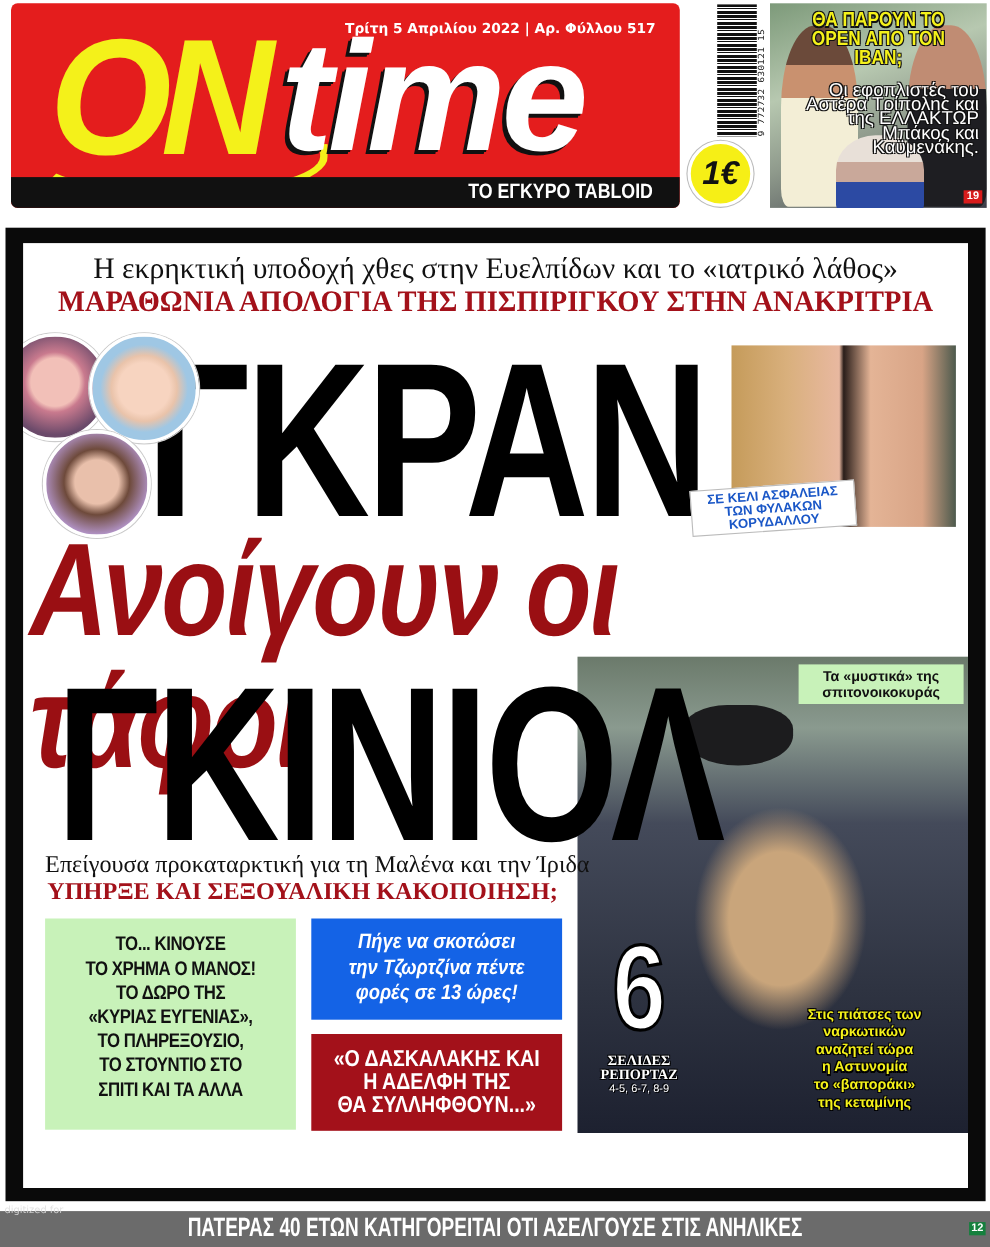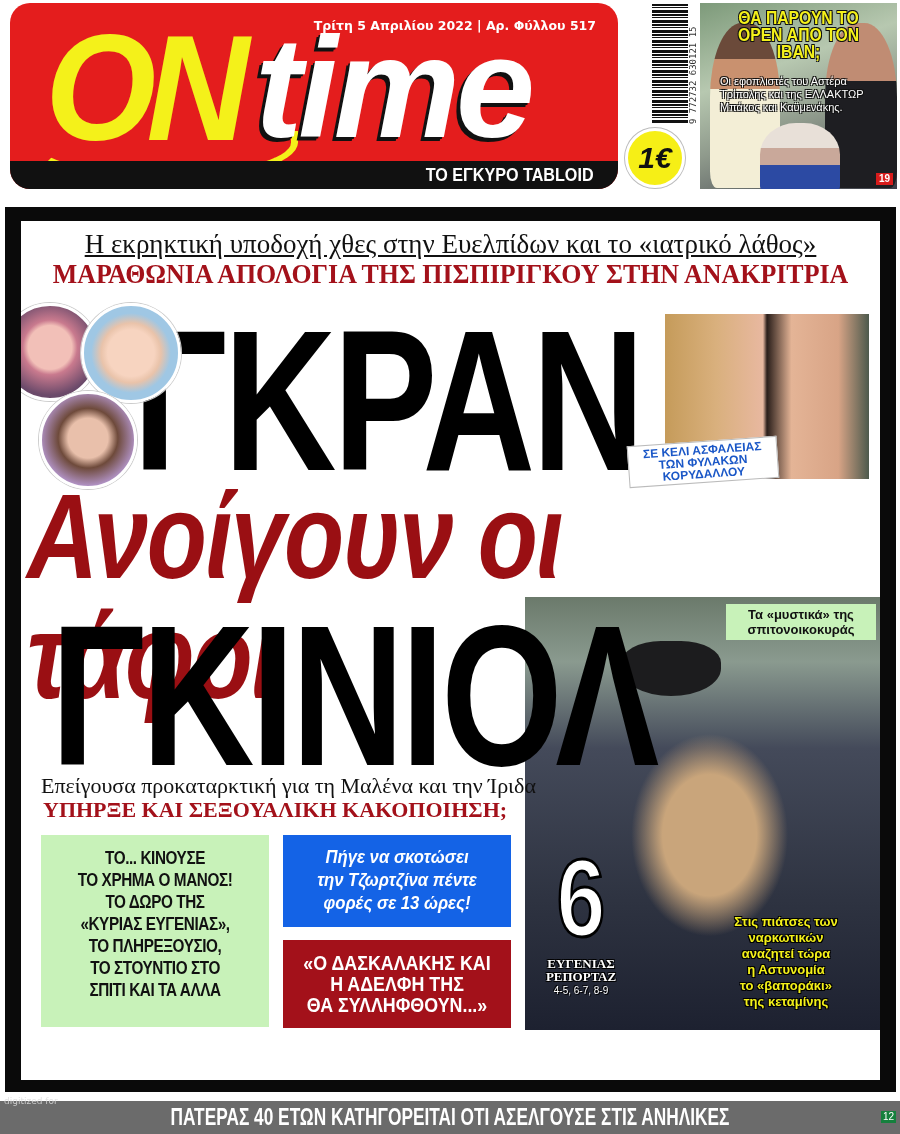--- a/index.html
+++ b/index.html
@@ -2,21 +2,21 @@
 <html><head>
 <meta charset="utf-8">
 <style>
   * { box-sizing: border-box; margin: 0; padding: 0; }
   html, body { width: 900px; height: 1134px; background: #ffffff; overflow: hidden; }
   body { position: relative; font-family: "Liberation Sans", sans-serif; }
 
   
   .masthead {
     position: absolute; left: 10px; top: 3px; width: 608px; height: 186px;
-    background: #e41d1d; border-radius: 20px; overflow: hidden;
+    background: #e41d1d; border-radius: 6px; overflow: hidden;
   }
   .masthead .blackbar {
     position: absolute; left: 0; bottom: 0; width: 100%; height: 28px; background: #111;
   }
   .logo-on {
     position: absolute; left: 30px; top: 10px; font-family: "Liberation Sans", sans-serif;
     font-weight: bold; font-style: italic; font-size: 150px; line-height: 150px;
     color: #f4f11a; letter-spacing: -10px; transform: scaleX(0.95);
   }
   .logo-swoosh {
@@ -68,42 +68,42 @@
   .teaser .p1 { left: 10px; top: 20px; width: 70px; height: 165px; background: linear-gradient(180deg,#6b4a3a 0 22%, #c9916f 22% 40%, #f3eed6 40% 100%); }
   .teaser .p2 { left: 125px; top: 20px; width: 72px; height: 165px; background: linear-gradient(180deg,#c08c73 0 35%, #1e1e22 35% 100%); }
   .teaser .p3 { left: 60px; top: 120px; width: 80px; height: 70px; background: linear-gradient(180deg,#e8e0d8 0 35%, #c9a89a 35% 60%, #2c4aa3 60% 100%); }
   .teaser-title {
     position: absolute; left: 0; top: 6px; width: 100%; text-align: center;
     color: #f4f11a; font-weight: bold; font-size: 18.5px; line-height: 17px;
     text-shadow: 1px 1px 0 #111, -1px -1px 0 #111, 1px -1px 0 #111, -1px 1px 0 #111;
     transform: scaleX(0.85);
   }
   .teaser-text {
-    position: absolute; left: 20px; top: 72px; width: 170px; text-align: left;
-    color: #fff; font-size: 11px; line-height: 13px;
+    position: absolute; left: 20px; top: 72px; width: 170px; text-align: right;
+    color: #fff; font-size: 17px; line-height: 13px;
     text-shadow: 1px 1px 0 #111, -1px -1px 0 #111, 1px -1px 0 #111, -1px 1px 0 #111;
   }
   .teaser-page {
     position: absolute; right: 4px; bottom: 4px; background: #d81c1c; color: #fff;
     font-size: 10px; font-weight: bold; padding: 0 3px; line-height: 12px; text-align: right;
   }
 
   
   .frame {
     position: absolute; left: 5px; top: 207px; width: 891px; height: 885px;
     background: #0a0a0a;
   }
   .frame-inner {
     position: absolute; left: 16px; top: 14px; width: 859px; height: 859px;
     background: #ffffff; overflow: hidden;
   }
 
   .kicker1 {
     position: absolute; left: 0; top: 8px; width: 100%; text-align: center;
-    font-family: "Liberation Serif", serif; font-size: 27px; color: #111; line-height: 30px; text-decoration: underline;
+    font-family: "Liberation Serif", serif; font-size: 27px; color: #111; line-height: 30px;
   }
   .kicker2 {
     position: absolute; left: 0; top: 38px; width: 100%; text-align: center;
     font-family: "Liberation Serif", serif; font-weight: bold; font-size: 27px;
     color: #a3111a; line-height: 30px; transform: scaleX(0.96);
   }
 
   .big {
     position: absolute; font-family: "Liberation Sans", sans-serif; font-weight: bold;
     color: #000; line-height: 1; letter-spacing: -4px;
@@ -208,21 +208,21 @@
     position: absolute; left: 0; top: 1101px; width: 900px; height: 33px;
     background: #6b6b6b;
   }
   .bottom-text {
     position: absolute; left: 40px; top: 2px; width: 820px; text-align: center;
     color: #fff; font-weight: bold; font-size: 24px; line-height: 28px;
     transform: scaleX(0.72); transform-origin: center;
   }
   .bottom-page {
     position: absolute; right: 4px; top: 10px; background: #15803d; color: #fff;
-    font-size: 10px; font-weight: normal; padding: 0 2px; line-height: 12px;
+    font-size: 10px; font-weight: bold; padding: 0 2px; line-height: 12px;
   }
   .watermark {
     position: absolute; left: 4px; top: 1096px; color: #ddd; font-size: 9px; line-height: 10px;
     font-family: "DejaVu Sans", sans-serif; opacity: 0.85;
   }
   .watermark b { display: block; font-size: 20px; line-height: 22px; color: rgba(220,220,220,0.8); letter-spacing: -1px; margin-top: 47px; }
 </style>
 </head>
 <body>
 
@@ -289,21 +289,21 @@
     </div>
 
     <div class="box-red">
       <span>«Ο ΔΑΣΚΑΛΑΚΗΣ ΚΑΙ</span>
       <span>Η ΑΔΕΛΦΗ ΤΗΣ</span>
       <span>ΘΑ ΣΥΛΛΗΦΘΟΥΝ...»</span>
     </div>
 
     <div class="pages-num">6</div>
     <div class="pages-label">
-      <div>ΕΥΓΕΝΙΑΣ</div>
+      <div>ΣΕΛΙΔΕΣ</div>
       <div>ΡΕΠΟΡΤΑΖ</div>
     </div>
     <div class="pages-range">4-5, 6-7, 8-9</div>
 
     <div class="ketamine">
       <div>Στις πιάτσες των</div>
       <div>ναρκωτικών</div>
       <div>αναζητεί τώρα</div>
       <div>η Αστυνομία</div>
       <div>το «βαποράκι»</div>

